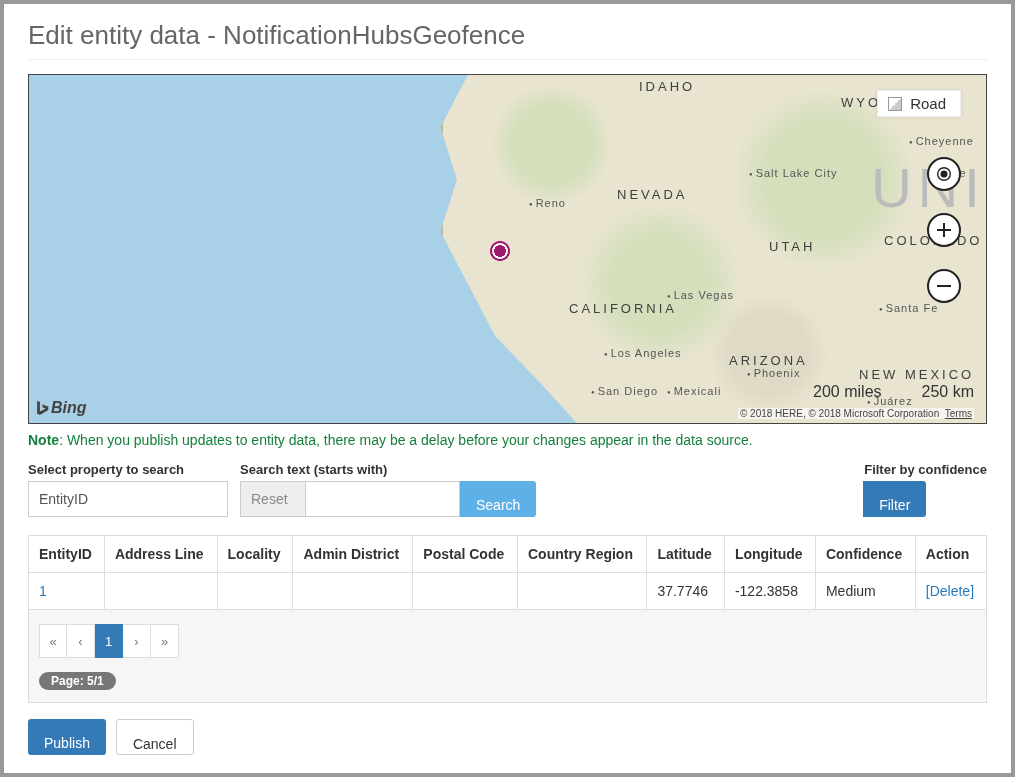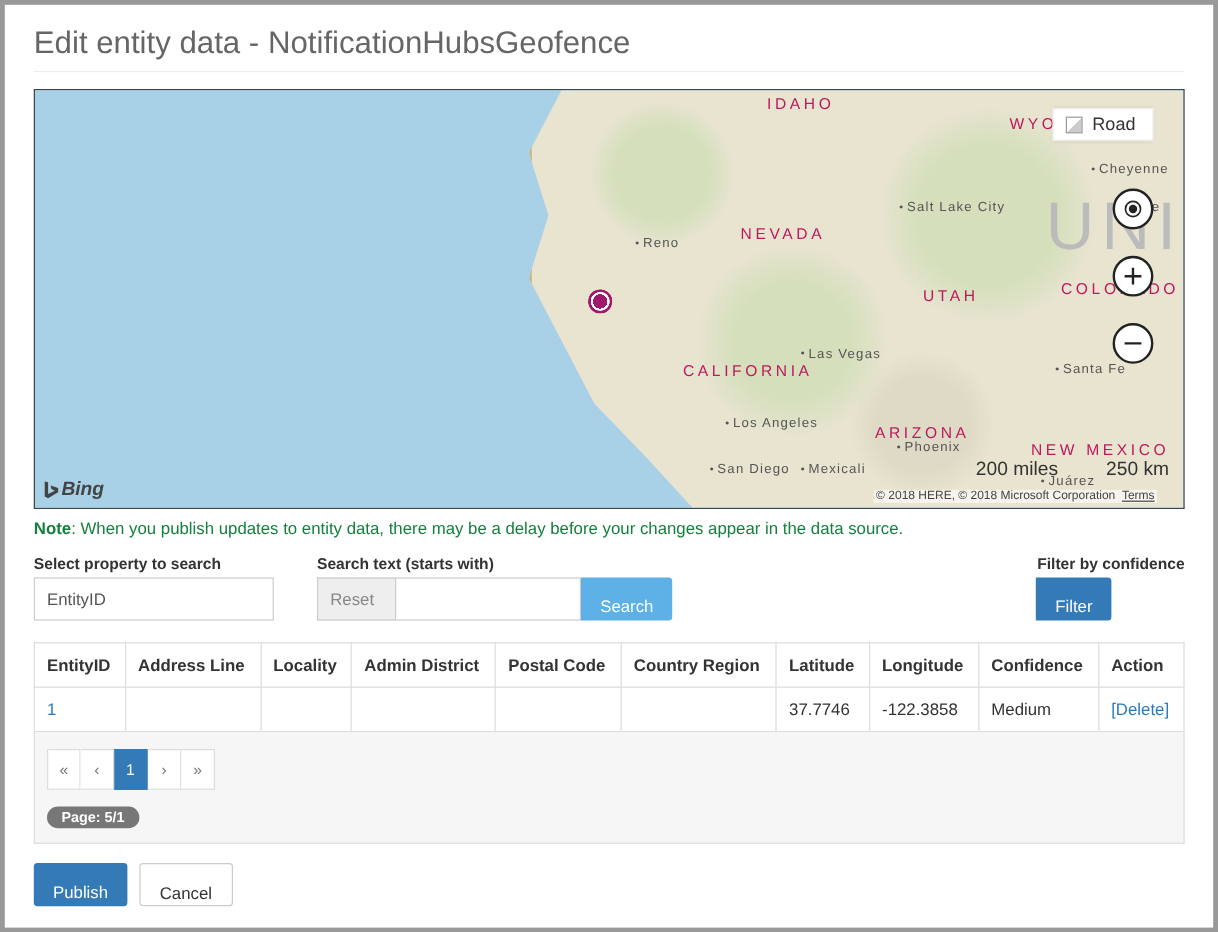--- a/index.html
+++ b/index.html
@@ -75,21 +75,21 @@
       radial-gradient(circle at 60% 80%, #d8d4c0 0 40px, transparent 60px);
     opacity:.6;
   }
   .map-label {
     position: absolute;
     font-size: 11px;
     color: #555;
     white-space: nowrap;
     letter-spacing: 1px;
   }
-  .state-label { color:#be185d; font-size:13px; letter-spacing:3px;text-align:right; }
+  .state-label { color:#404040; font-size:13px; letter-spacing:3px;text-align:right; }
   .city-dot::before{
     content:"●"; font-size:6px; margin-right:2px; vertical-align:middle;
   }
   .unit-label {
     position:absolute;
     font-size:56px; color:#bbb; letter-spacing:6px;
     right:-40px; top:80px;
     font-weight:300;
   }
   .map-marker {
@@ -131,30 +131,30 @@
     position:absolute; left:6px; bottom:6px;
     font-size:16px; color:#444; font-style:italic; font-weight:600;
     display:flex;align-items:center;gap:2px;
   }
   .bing-logo svg{width:14px;height:18px;}
   .scale-bar{
     position:absolute;right:12px;bottom:22px;font-size:16px;color:#333;
     display:flex;gap:40px;
   }
   .copyright{
-    position:absolute;right:22px;bottom:4px;font-size:10px;color:#444;
+    position:absolute;right:12px;bottom:4px;font-size:10px;color:#444;
     background:rgba(255,255,255,.6);padding:0 2px;
   }
   .copyright a{color:#444;text-decoration:underline;}
 
   .note-line{margin:8px 0 14px;color:#15803d}
   .note-line b{font-weight:600}
 
   .controls-row{
-    display:flex; gap:36px; margin-bottom:18px;
+    display:flex; gap:12px; margin-bottom:18px;
   }
   .ctl-group{display:flex;flex-direction:column;gap:4px}
   .ctl-label{font-size:13px;font-weight:600;color:#333}
   .form-select,.form-input{
     border:1px solid #ccc;height:36px;padding:0 10px;background:#fff;
     font-size:14px;color:#555;
   }
   .form-select{width:200px;appearance:none;background:
     linear-gradient(#fff,#fff),
     linear-gradient(45deg,transparent 50%,#888 50%),

